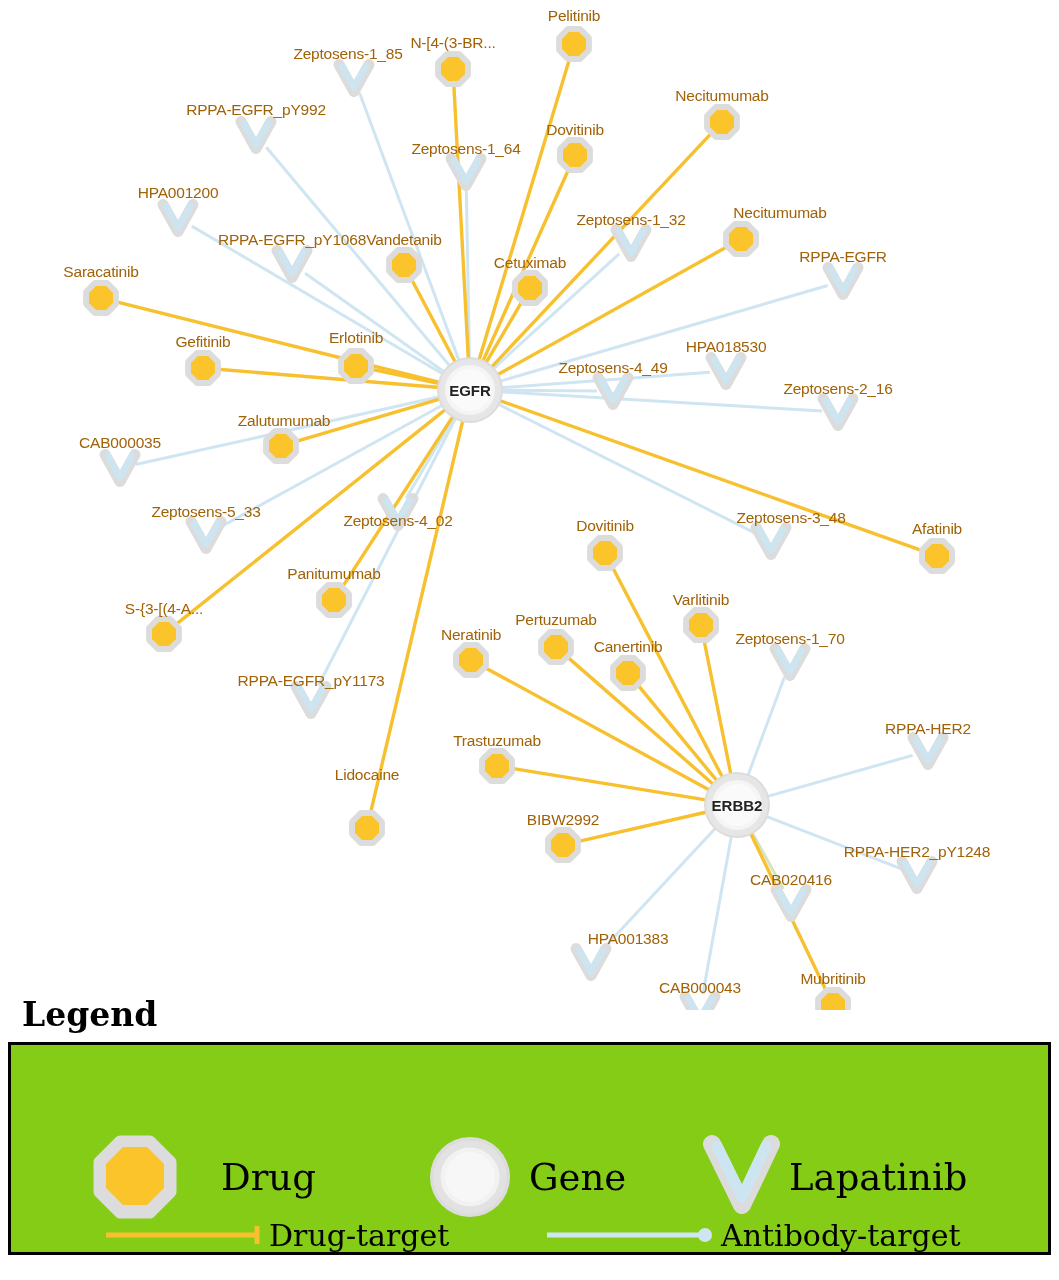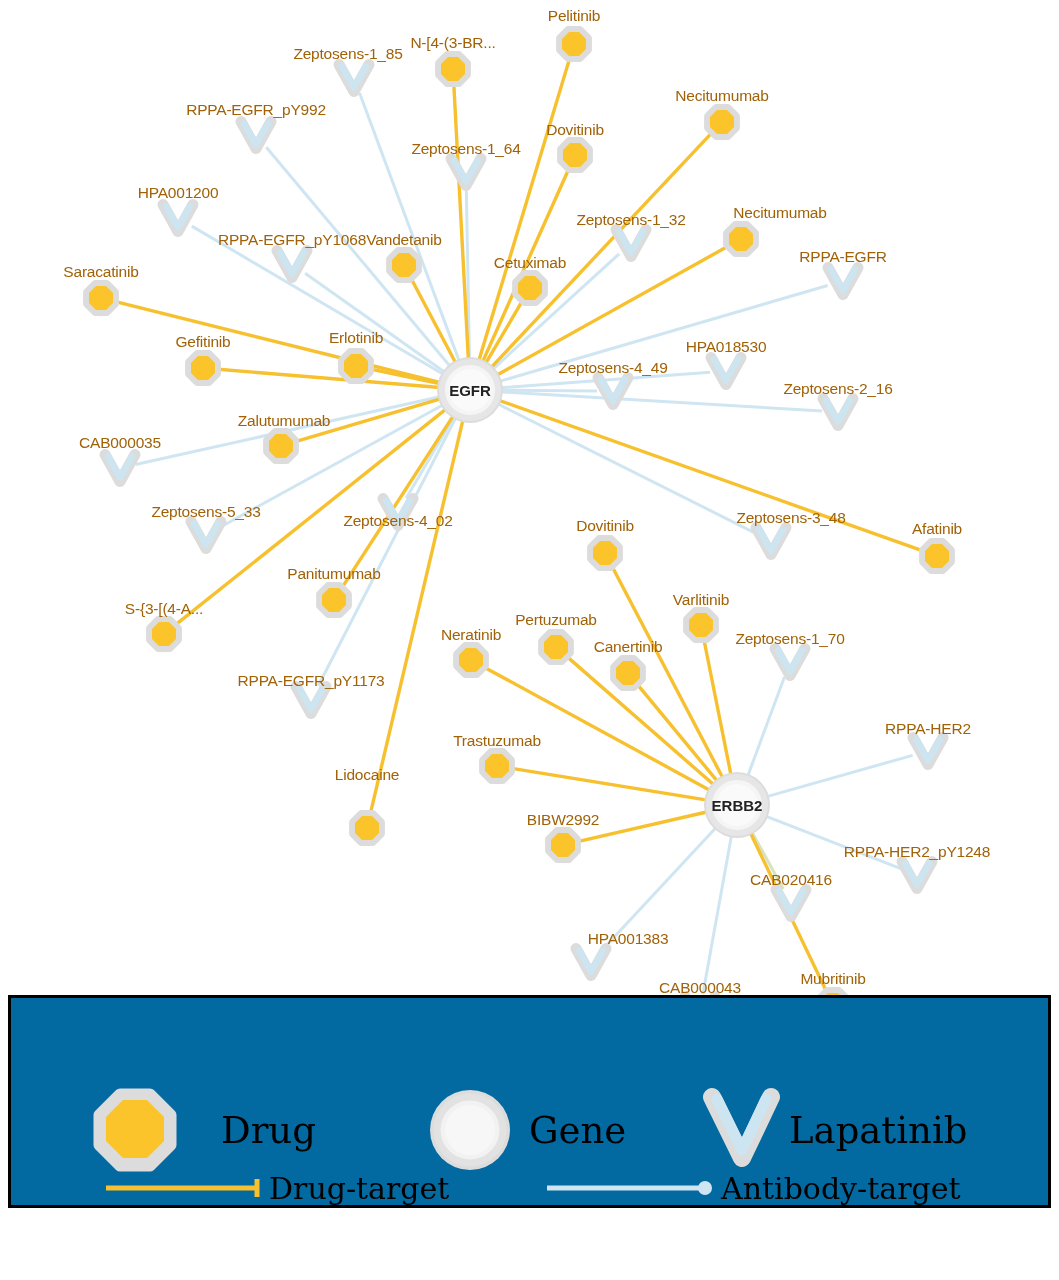--- a/index.html
+++ b/index.html
@@ -53,21 +53,21 @@
     font-family: "DejaVu Serif", serif;
     font-size: 33px;
     font-weight: bold;
     color: #000;
     margin: 0 0 8px 14px;
   }
   #legend-box {
     border: 3px solid #000;
     height: 213px;
     position: relative;
-    background: #0369a1;
+    background: #84cc16;
     box-sizing: border-box;
   }
   .legend-sym-label {
     position: absolute;
     font-family: "DejaVu Serif", serif;
     font-size: 37px;
     color: #000;
     transform: translateY(-50%);
     white-space: nowrap;
   }
@@ -364,20 +364,21 @@
       <div class="node-label" style="left: 497px; top: 741px;">Trastuzumab</div>
       <div class="node-label" style="left: 367px; top: 775px;">Lidocaine</div>
       <div class="node-label" style="left: 563px; top: 820px;">BIBW2992</div>
       <div class="node-label" style="left: 833px; top: 979px;">Mubritinib</div>
       <div class="gene-label" style="left: 470px; top: 390px;">EGFR</div>
       <div class="gene-label" style="left: 737px; top: 805px;">ERBB2</div>
     </div>
 </div>
 
 <div id="legend-wrap">
+  <div id="legend-title">Legend</div>
   <div id="legend-box">
     <svg width="1037" height="207" style="position:absolute;left:0;top:0">
 
       <g>
         <polygon points="109,96 139,96 160,117 160,147 139,168 109,168 88,147 88,117" fill="#DCDCDC" stroke="#DCDCDC" stroke-width="11" stroke-linejoin="round"></polygon>
         <polygon points="112,102 136,102 153,119 153,143 136,160 112,160 95,143 95,119" fill="#FAC42A"></polygon>
       </g>
 
       <g>
         <circle cx="459" cy="132" r="40" fill="#DCDCDC"></circle>

